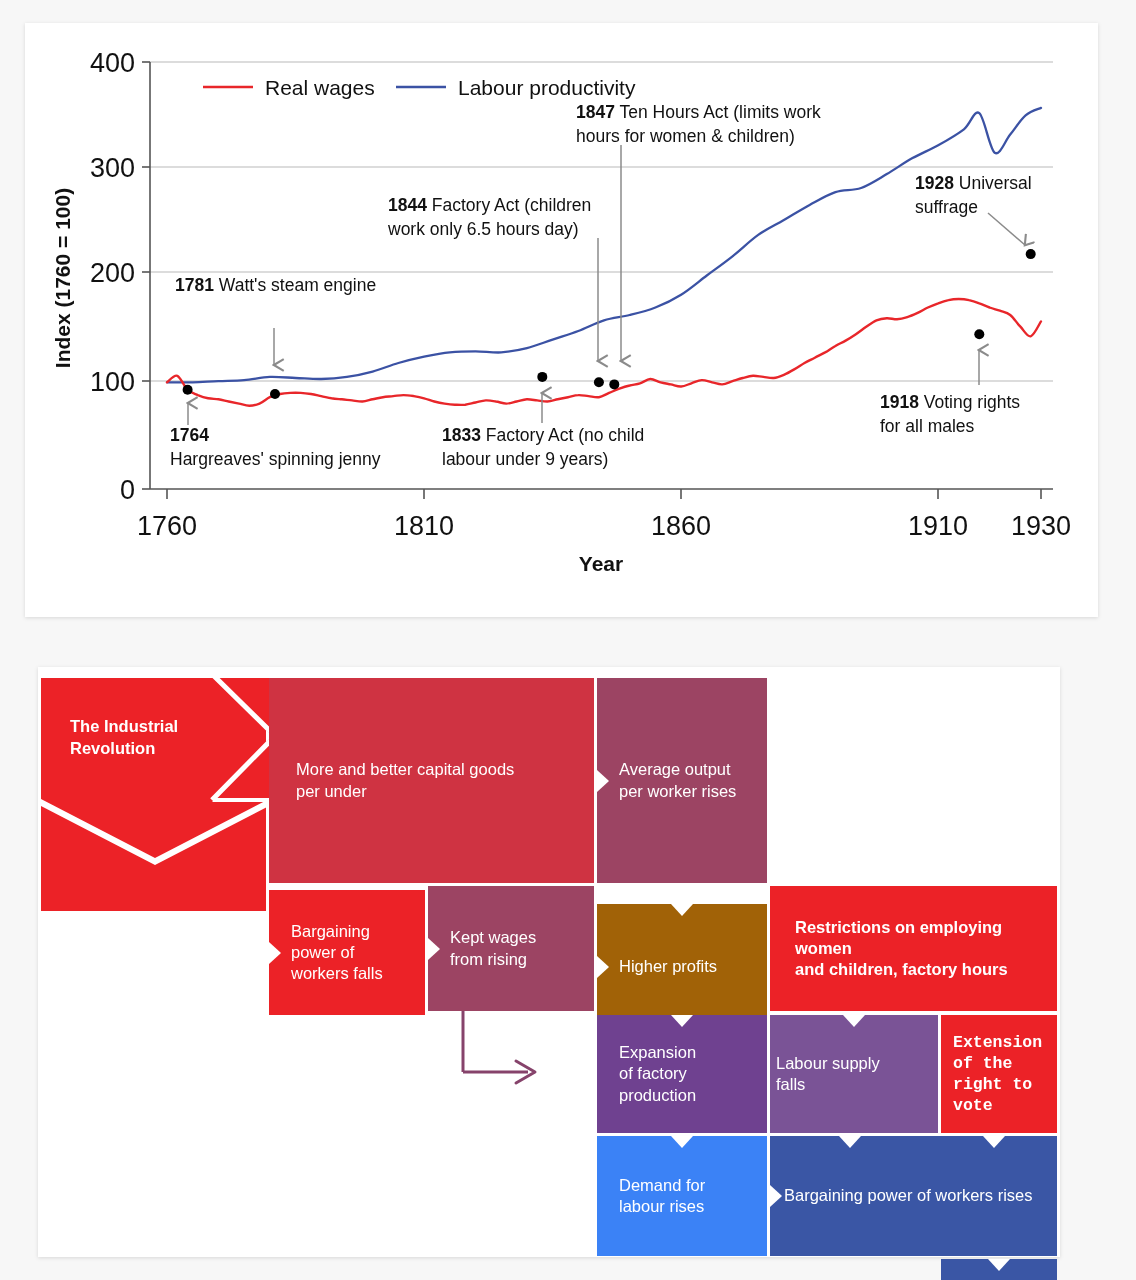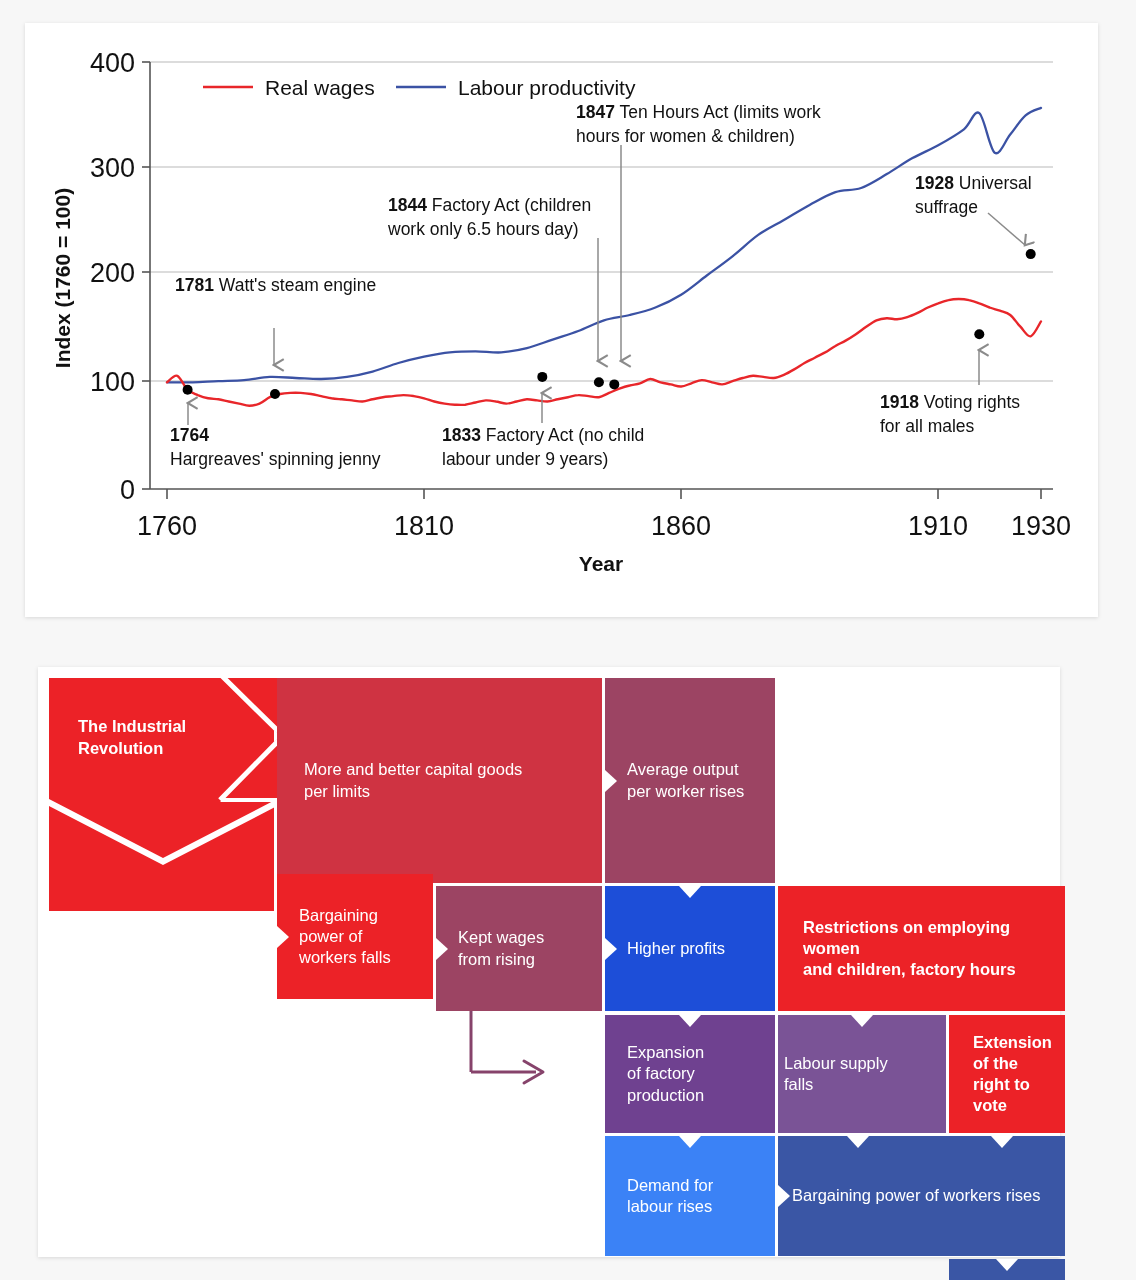--- a/index.html
+++ b/index.html
@@ -18,21 +18,21 @@
   #chart-card{left:25px;top:23px;width:1073px;height:594px;}
   #flow-card{left:38px;top:667px;width:1022px;height:590px;}
 
   svg{display:block;}
   .tick-num{font-family:"Liberation Sans",sans-serif;font-size:27px;fill:#111;}
   .ann{font-family:"Liberation Sans",sans-serif;font-size:17.5px;fill:#111;}
   .axis-title{font-family:"Liberation Sans",sans-serif;font-size:21px;font-weight:bold;fill:#111;}
   .legend-txt{font-family:"Liberation Sans",sans-serif;font-size:21px;fill:#111;}
 
   
-  #flow{position:absolute;left:0;top:0;width:892px;height:590px;margin-left:8px;}
+  #flow{position:absolute;left:0;top:0;width:892px;height:590px;}
   .fbox{
     position:absolute;
     color:#ffffff;
     font-family:"Liberation Sans",sans-serif;
     font-size:16.5px;
     line-height:1.28;
     display:flex;
     align-items:center;
     box-sizing:border-box;
     padding:0 14px;
@@ -186,45 +186,45 @@
     <svg style="position:absolute;left:3px;top:11px;width:228px;height:233px;pointer-events:none;">
       <path d="M171,-4 L236,60 L171,124 L236,124 L236,-4 Z" fill="#ffffff"></path>
       <path d="M171,-4 L231,58 L171,120 L231,120 L231,-4 Z" fill="#ec2227"></path>
       <path d="M-4,119 L114,180 L232,119 L232,126 L114,187 L-4,126 Z" fill="#ffffff"></path>
       <path d="M171,-4 L234,58 L171,122" fill="none" stroke="#ffffff" stroke-width="5"></path>
     </svg>
     <div class="fbox bold" style="left:3px;top:11px;width:185px;height:119px;padding-left:29px;">The Industrial
 Revolution</div>
 
     <div class="fbox" style="left:231px;top:11px;width:325px;height:205px;background:#cf3342;padding-left:27px;">More and better capital goods
-per limits</div>
+per under</div>
 
     <div class="fbox" style="left:559px;top:11px;width:170px;height:205px;background:#9c4463;padding-left:22px;align-items:center;">
       <span class="notch-left" style="top:50%;"></span>
       <span>Average output
 per worker rises</span>
     </div>
 
     <div class="fbox" style="left:3px;top:219px;width:185px;height:125px;padding-left:29px;">Displaced
 workers</div>
 
-    <div class="fbox" style="left:231px;top:207px;width:156px;height:125px;background:#ec2227;padding-left:22px;">
+    <div class="fbox" style="left:231px;top:223px;width:156px;height:125px;background:#ec2227;padding-left:22px;">
       <span class="notch-left"></span>
       <span>Bargaining
 power of
 workers falls</span>
     </div>
 
     <div class="fbox" style="left:390px;top:219px;width:166px;height:125px;background:#9c4463;padding-left:22px;">
       <span class="notch-left"></span>
       <span>Kept wages
 from rising</span>
     </div>
 
-    <div class="fbox" style="left:559px;top:219px;width:170px;height:125px;background:#1d4ed8;padding-left:22px;">
+    <div class="fbox" style="left:559px;top:237px;width:170px;height:125px;background:#a16207;padding-left:22px;">
       <span class="notch-left"></span>
       <span class="notch-top" style="left:50%;"></span>
       <span>Higher profits</span>
     </div>
 
     <div class="fbox bold" style="left:732px;top:219px;width:287px;height:125px;background:#ec2227;padding-left:25px;">Restrictions on employing women
 and children, factory hours</div>
 
     <div class="fbox" style="left:559px;top:348px;width:170px;height:118px;background:#6f4190;padding-left:22px;">
       <span class="notch-top"></span>
@@ -232,21 +232,21 @@
 of factory
 production</span>
     </div>
 
     <div class="fbox" style="left:732px;top:348px;width:168px;height:118px;background:#7a5396;padding-left:6px;">
       <span class="notch-top"></span>
       <span>Labour supply
 falls</span>
     </div>
 
-    <div class="fbox bold" style="left:903px;top:348px;width:116px;height:118px;background:#ec2227;padding-left:24px;">Extension of the
+    <div class="fbox bold" style="left:903px;top:348px;width:116px;height:118px;background:#ec2227;padding-left:12px;font-family:Liberation Mono, monospace;">Extension of the
 right to vote</div>
 
     <div class="fbox" style="left:559px;top:469px;width:170px;height:120px;background:#3b82f6;padding-left:22px;">
       <span class="notch-top"></span>
       <span>Demand for
 labour rises</span>
     </div>
 
     <div class="fbox center" style="left:732px;top:469px;width:287px;height:120px;background:#3a56a5;">
       <span class="notch-left"></span>

